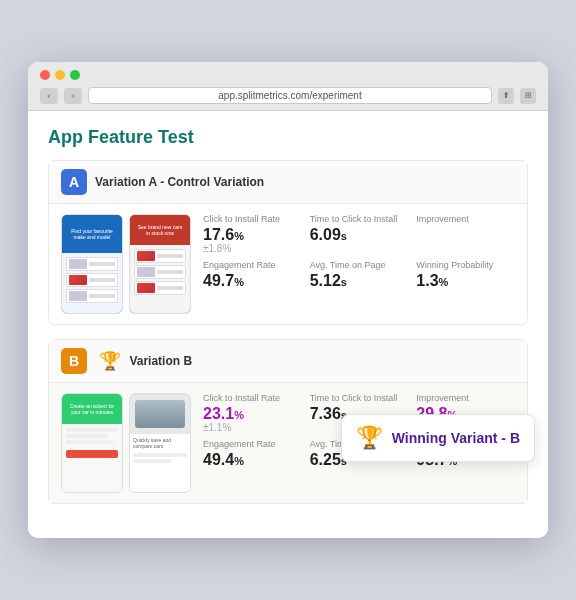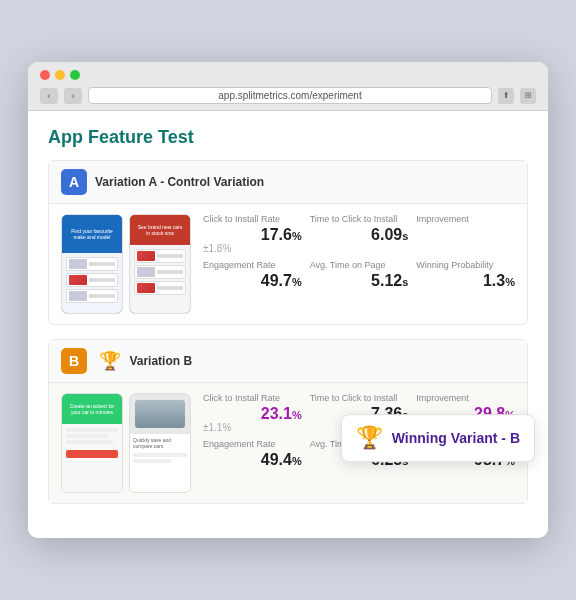--- a/index.html
+++ b/index.html
@@ -296,21 +296,20 @@
     .stat-label {
       font-size: 9px;
       color: #888;
       line-height: 1.3;
     }
     .stat-value {
       font-size: 16px;
       font-weight: 700;
       color: #222;
       line-height: 1.1;
-      text-align: right;
     }
     .stat-value .unit {
       font-size: 11px;
       font-weight: 600;
     }
     .stat-sub {
       font-size: 10px;
       color: #aaa;
     }
     .stat-value-green {

